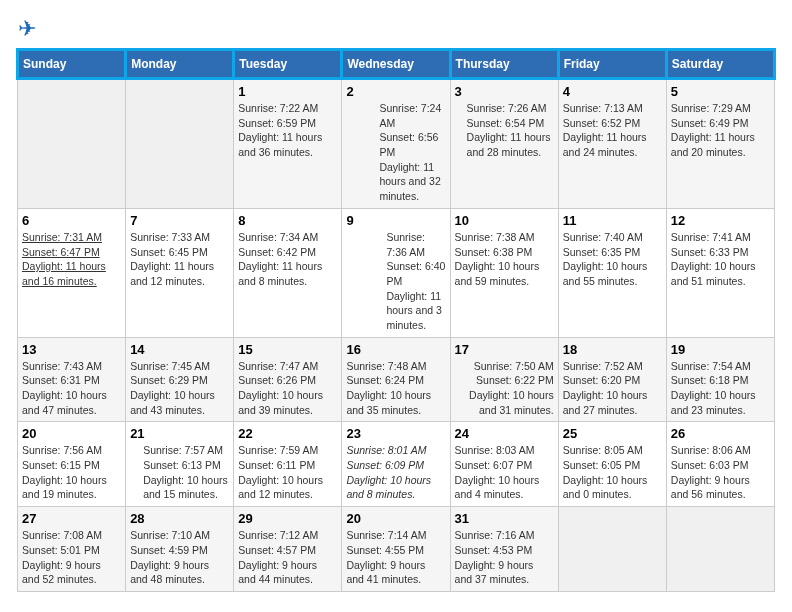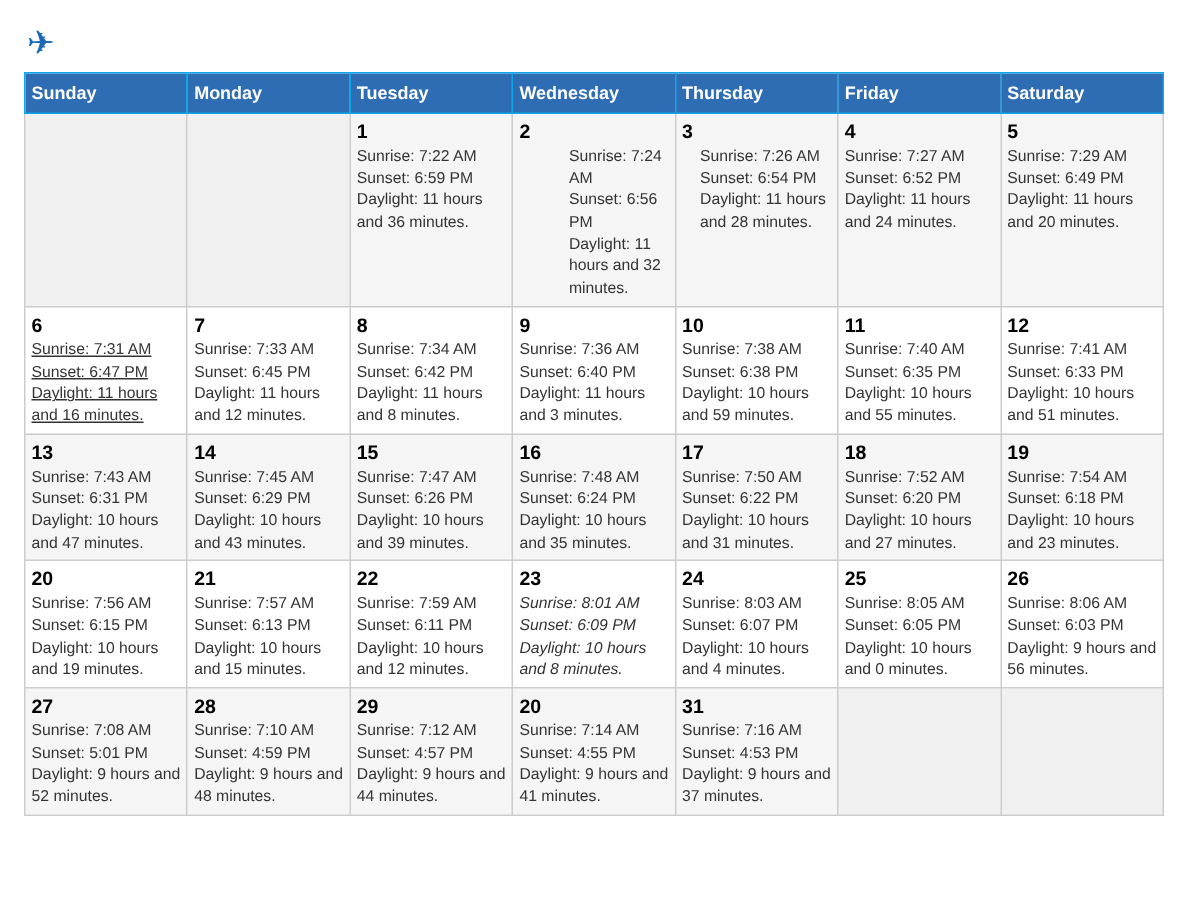--- a/index.html
+++ b/index.html
@@ -47,21 +47,21 @@
       width: 100%;
       border-collapse: collapse;
       font-size: 11px;
     }
     thead tr th {
       background-color: #2e6db4;
       color: #fff;
       padding: 6px 4px;
       text-align: left;
       font-size: 12px;
-      border: 1px solid #0ea5e9;
+      border: 3px solid #0ea5e9;
     }
     tbody tr td {
       border: 1px solid #ccc;
       vertical-align: top;
       padding: 4px;
       width: 108px;
       min-height: 80px;
       background: #fff;
     }
     tbody tr:nth-child(odd) td {
@@ -130,21 +130,21 @@
 Daylight: 11 hours and 32 minutes.</div>
         </td>
         <td>
           <span class="day-num">3</span>
           <div class="day-info" style="white-space: pre-line; margin-left: 12px;">Sunrise: 7:26 AM
 Sunset: 6:54 PM
 Daylight: 11 hours and 28 minutes.</div>
         </td>
         <td>
           <span class="day-num">4</span>
-          <div class="day-info" style="white-space: pre-line;">Sunrise: 7:27 AM
+          <div class="day-info" style="white-space: pre-line;">Sunrise: 7:13 AM
 Sunset: 6:52 PM
 Daylight: 11 hours and 24 minutes.</div>
         </td>
         <td>
           <span class="day-num">5</span>
           <div class="day-info" style="white-space: pre-line;">Sunrise: 7:29 AM
 Sunset: 6:49 PM
 Daylight: 11 hours and 20 minutes.</div>
         </td>
       </tr>
@@ -162,21 +162,21 @@
 Daylight: 11 hours and 12 minutes.</div>
         </td>
         <td>
           <span class="day-num">8</span>
           <div class="day-info" style="white-space: pre-line;">Sunrise: 7:34 AM
 Sunset: 6:42 PM
 Daylight: 11 hours and 8 minutes.</div>
         </td>
         <td>
           <span class="day-num">9</span>
-          <div class="day-info" style="white-space: pre-line;">Sunrise: 7:36 AM
+          <div class="day-info" style="white-space: pre-line; margin-left: 40px;">Sunrise: 7:36 AM
 Sunset: 6:40 PM
 Daylight: 11 hours and 3 minutes.</div>
         </td>
         <td>
           <span class="day-num">10</span>
           <div class="day-info" style="white-space: pre-line;">Sunrise: 7:38 AM
 Sunset: 6:38 PM
 Daylight: 10 hours and 59 minutes.</div>
         </td>
         <td>
@@ -212,21 +212,21 @@
 Daylight: 10 hours and 39 minutes.</div>
         </td>
         <td>
           <span class="day-num">16</span>
           <div class="day-info" style="white-space: pre-line;">Sunrise: 7:48 AM
 Sunset: 6:24 PM
 Daylight: 10 hours and 35 minutes.</div>
         </td>
         <td>
           <span class="day-num">17</span>
-          <div class="day-info" style="white-space: pre-line;">Sunrise: 7:50 AM
+          <div class="day-info" style="white-space: pre-line; text-align: right;">Sunrise: 7:50 AM
 Sunset: 6:22 PM
 Daylight: 10 hours and 31 minutes.</div>
         </td>
         <td>
           <span class="day-num">18</span>
           <div class="day-info" style="white-space: pre-line;">Sunrise: 7:52 AM
 Sunset: 6:20 PM
 Daylight: 10 hours and 27 minutes.</div>
         </td>
         <td>
@@ -238,21 +238,21 @@
       </tr>
       <tr>
         <td>
           <span class="day-num">20</span>
           <div class="day-info" style="white-space: pre-line;">Sunrise: 7:56 AM
 Sunset: 6:15 PM
 Daylight: 10 hours and 19 minutes.</div>
         </td>
         <td>
           <span class="day-num">21</span>
-          <div class="day-info" style="white-space: pre-line;">Sunrise: 7:57 AM
+          <div class="day-info" style="white-space: pre-line; margin-left: 13px;">Sunrise: 7:57 AM
 Sunset: 6:13 PM
 Daylight: 10 hours and 15 minutes.</div>
         </td>
         <td>
           <span class="day-num">22</span>
           <div class="day-info" style="white-space: pre-line;">Sunrise: 7:59 AM
 Sunset: 6:11 PM
 Daylight: 10 hours and 12 minutes.</div>
         </td>
         <td>

